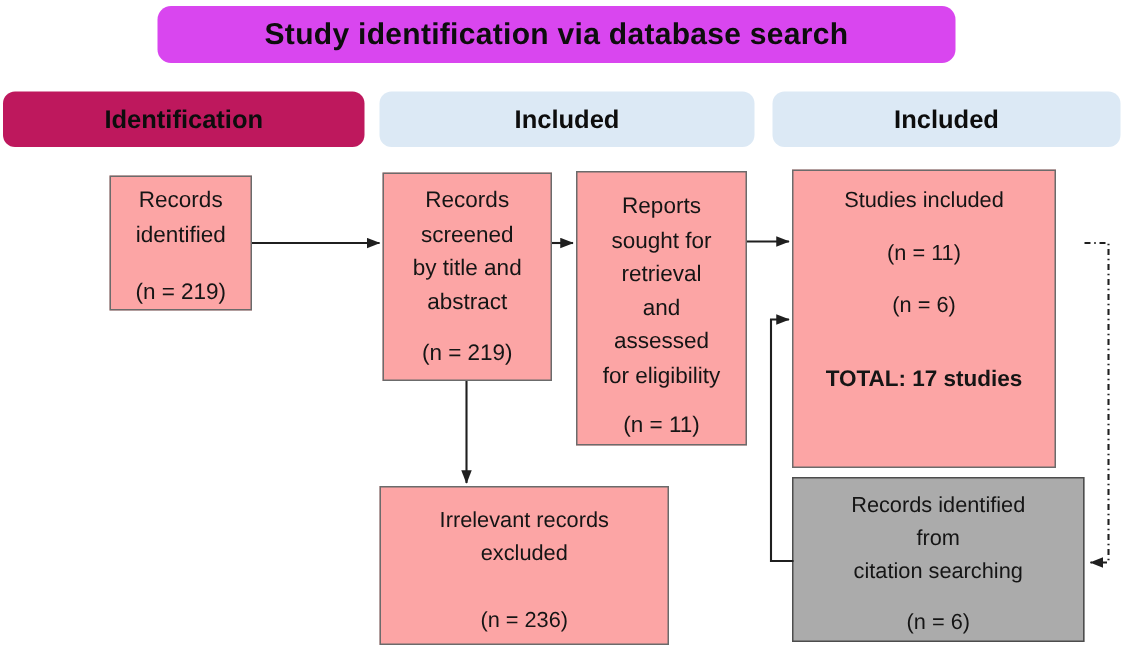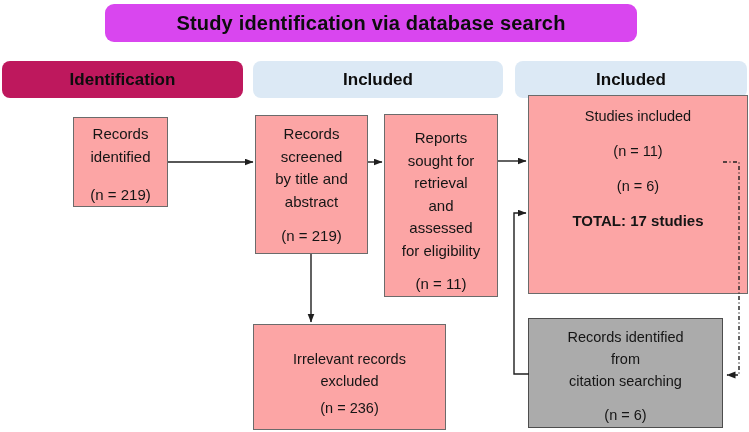--- a/index.html
+++ b/index.html
@@ -37,29 +37,29 @@
     border: 1.4px solid #6b6b6b;
     display: flex; flex-direction: column; align-items: center;
     text-align: center;
     font-size: 15px; line-height: 1.5;
     white-space: pre-line;
     color: #151515;
   }
   .box-records-identified { left: 73px;  top: 117px; width: 95px;  height: 90px;  padding-top: 5px;  gap: 16px; }
   .box-records-screened   { left: 255px; top: 115px; width: 113px; height: 139px; padding-top: 7px;  gap: 12px; }
   .box-reports-sought     { left: 384px; top: 114px; width: 114px; height: 183px; padding-top: 12px;  gap: 11px; }
-  .box-studies-included   { left: 528px; top: 95px; width: 220px; height: 199px; padding-top: 10px; font-size: 14.5px; }
+  .box-studies-included   { left: 528px; top: 113px; width: 176px; height: 199px; padding-top: 10px; font-size: 14.5px; }
   .box-citation-records   { left: 528px; top: 318px; width: 195px; height: 110px; padding-top: 8px;  gap: 13px;
                             border: 1.4px solid #4d4d4d; font-size: 14.5px; }
-  .box-irrelevant         { left: 253px; top: 324px; width: 193px; height: 106px;  padding-top: 24px; gap: 5px; font-size: 14.5px; }
+  .box-irrelevant         { left: 253px; top: 324px; width: 193px; height: 106px;  padding-top: 12px; gap: 23px; font-size: 14.5px; }
 
   .box-studies-included .entry-count,
   .box-studies-included .entry-label { margin-top: 13px; }
   .box-studies-included .entry-label:first-child { margin-top: 0; }
-  .total-line { margin-top: 13px; font-weight: bold; font-size: 15px; }
+  .total-line { margin-top: 27px; font-weight: bold; font-size: 15px; }
 
   svg.arrow-layer {
     position: absolute; left: 0; top: 0;
     width: 749px; height: 432px;
     pointer-events: none;
   }
   svg.arrow-layer line, svg.arrow-layer polyline {
     stroke: #1f1f1f; stroke-width: 1.4; fill: none;
   }
   .dashed { stroke-dasharray: 4 2.5 1 2.5; }

